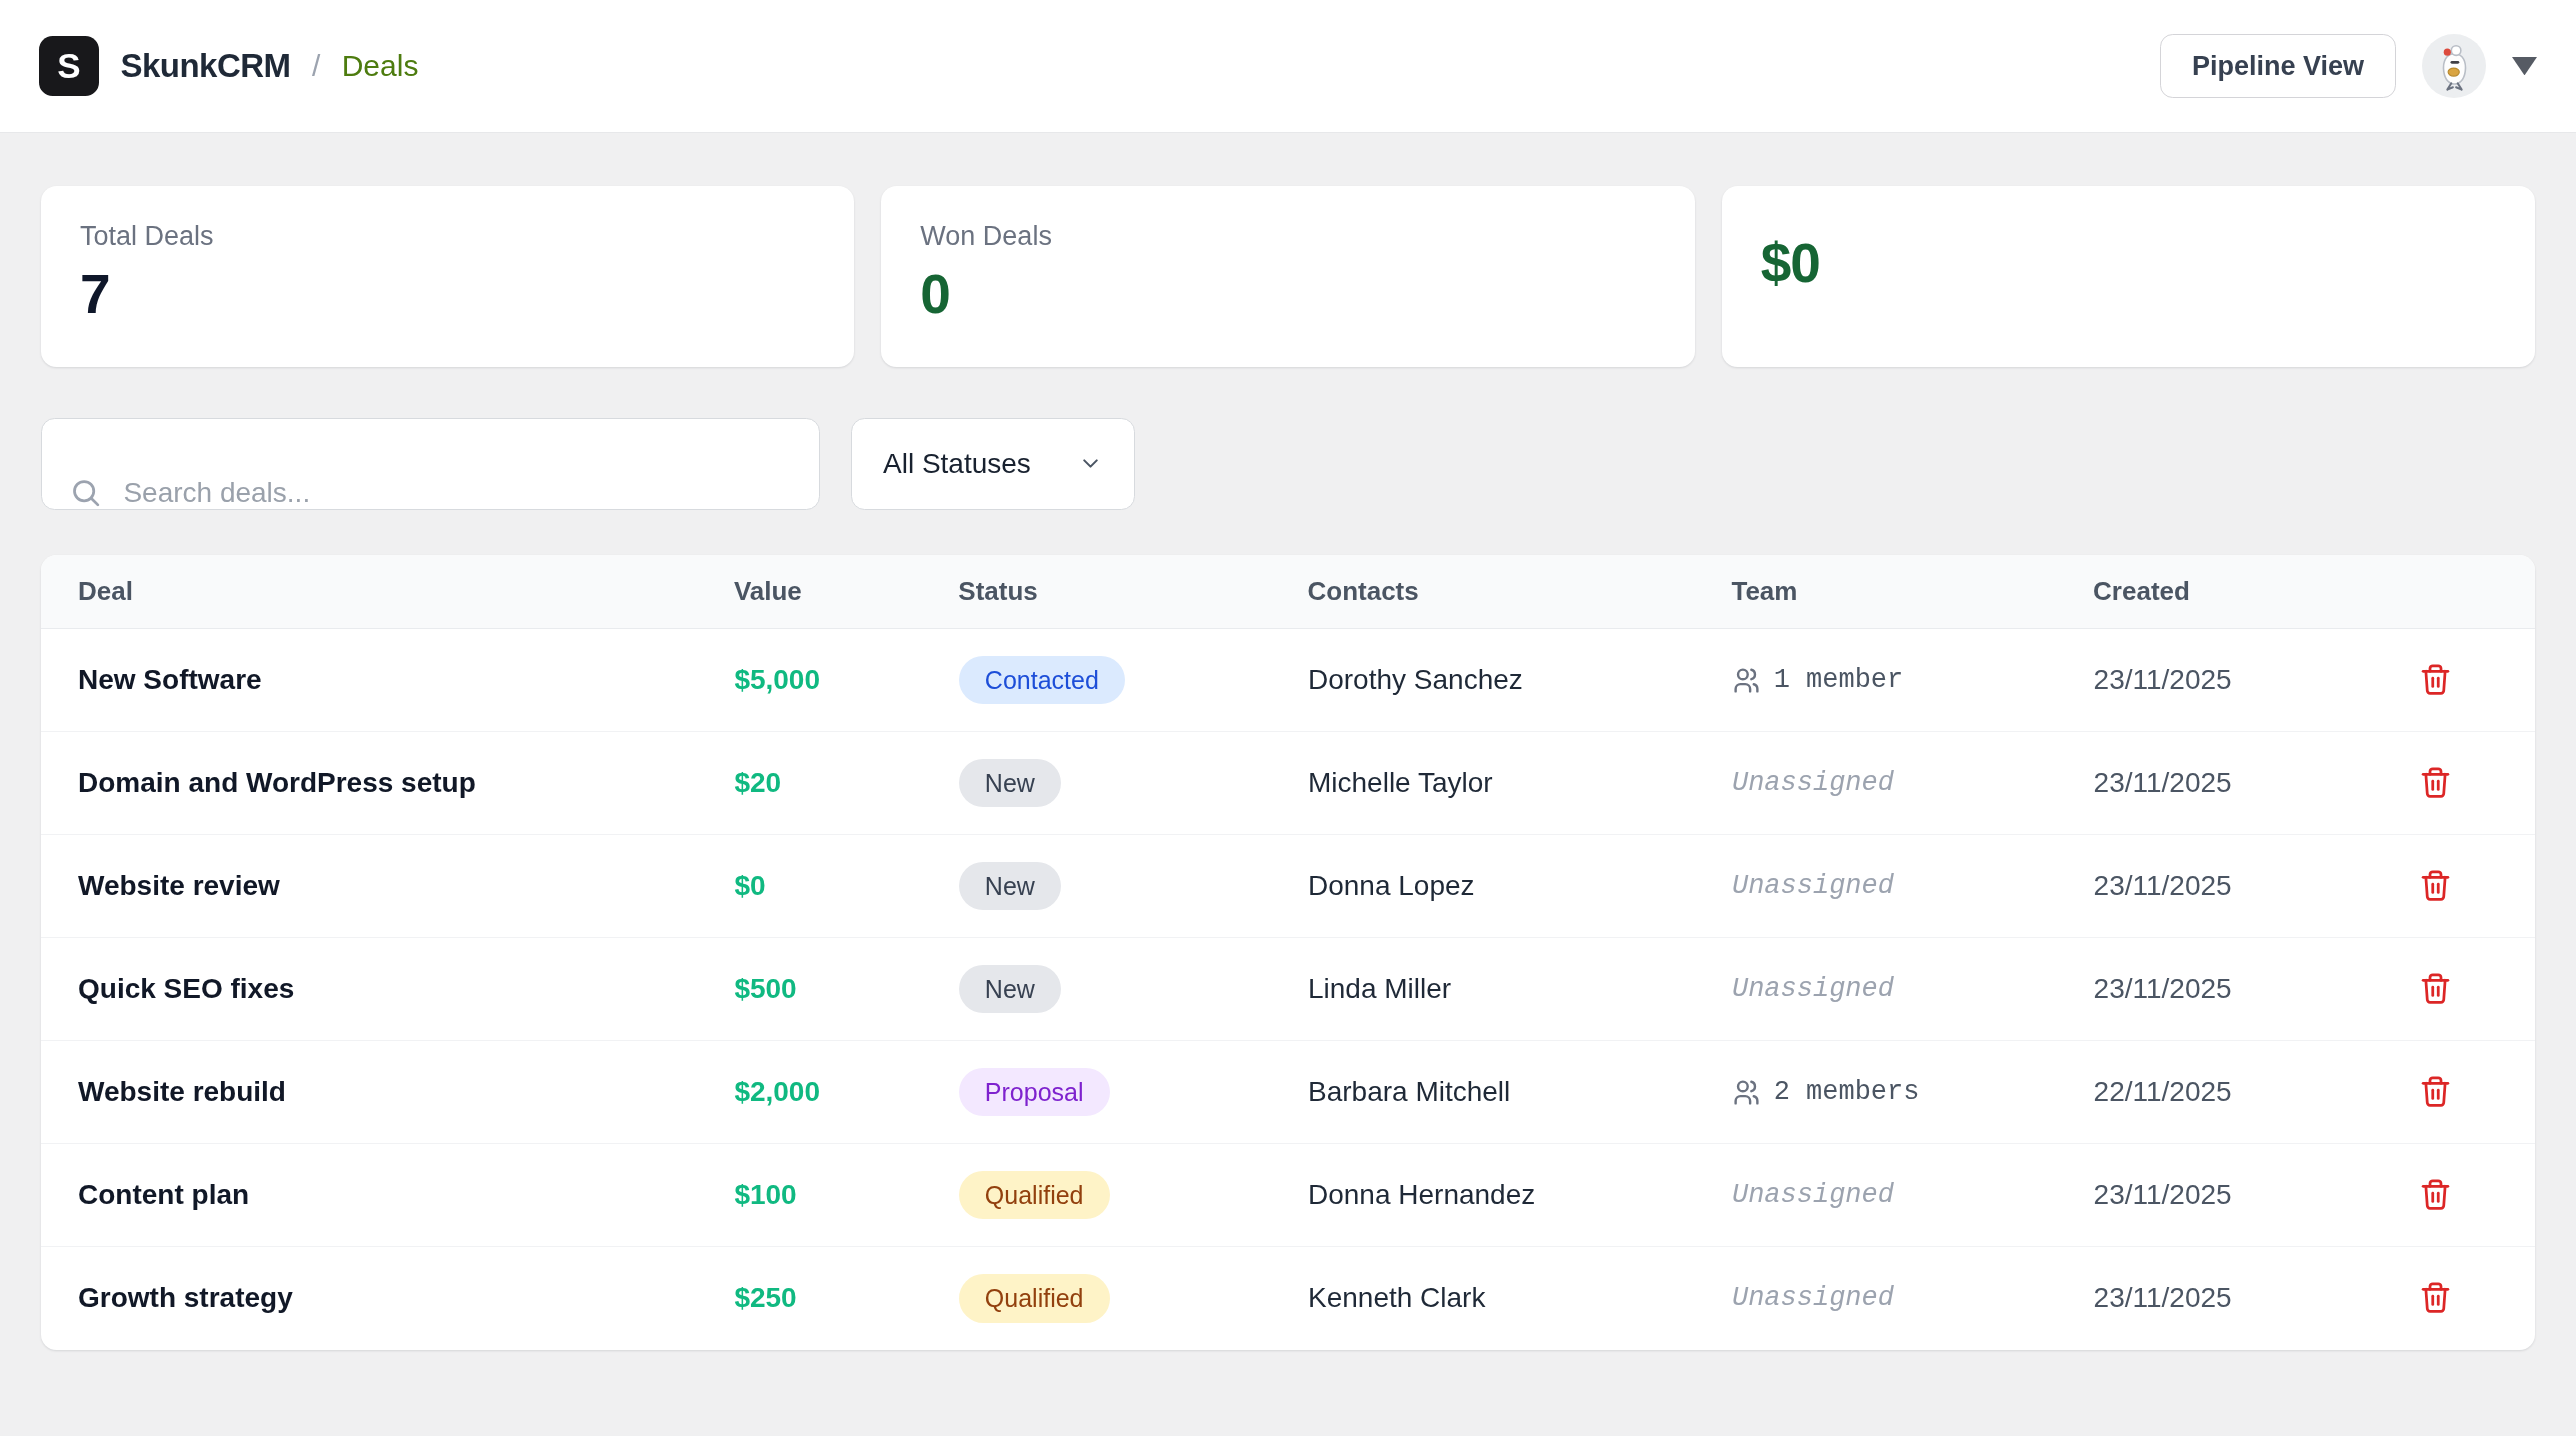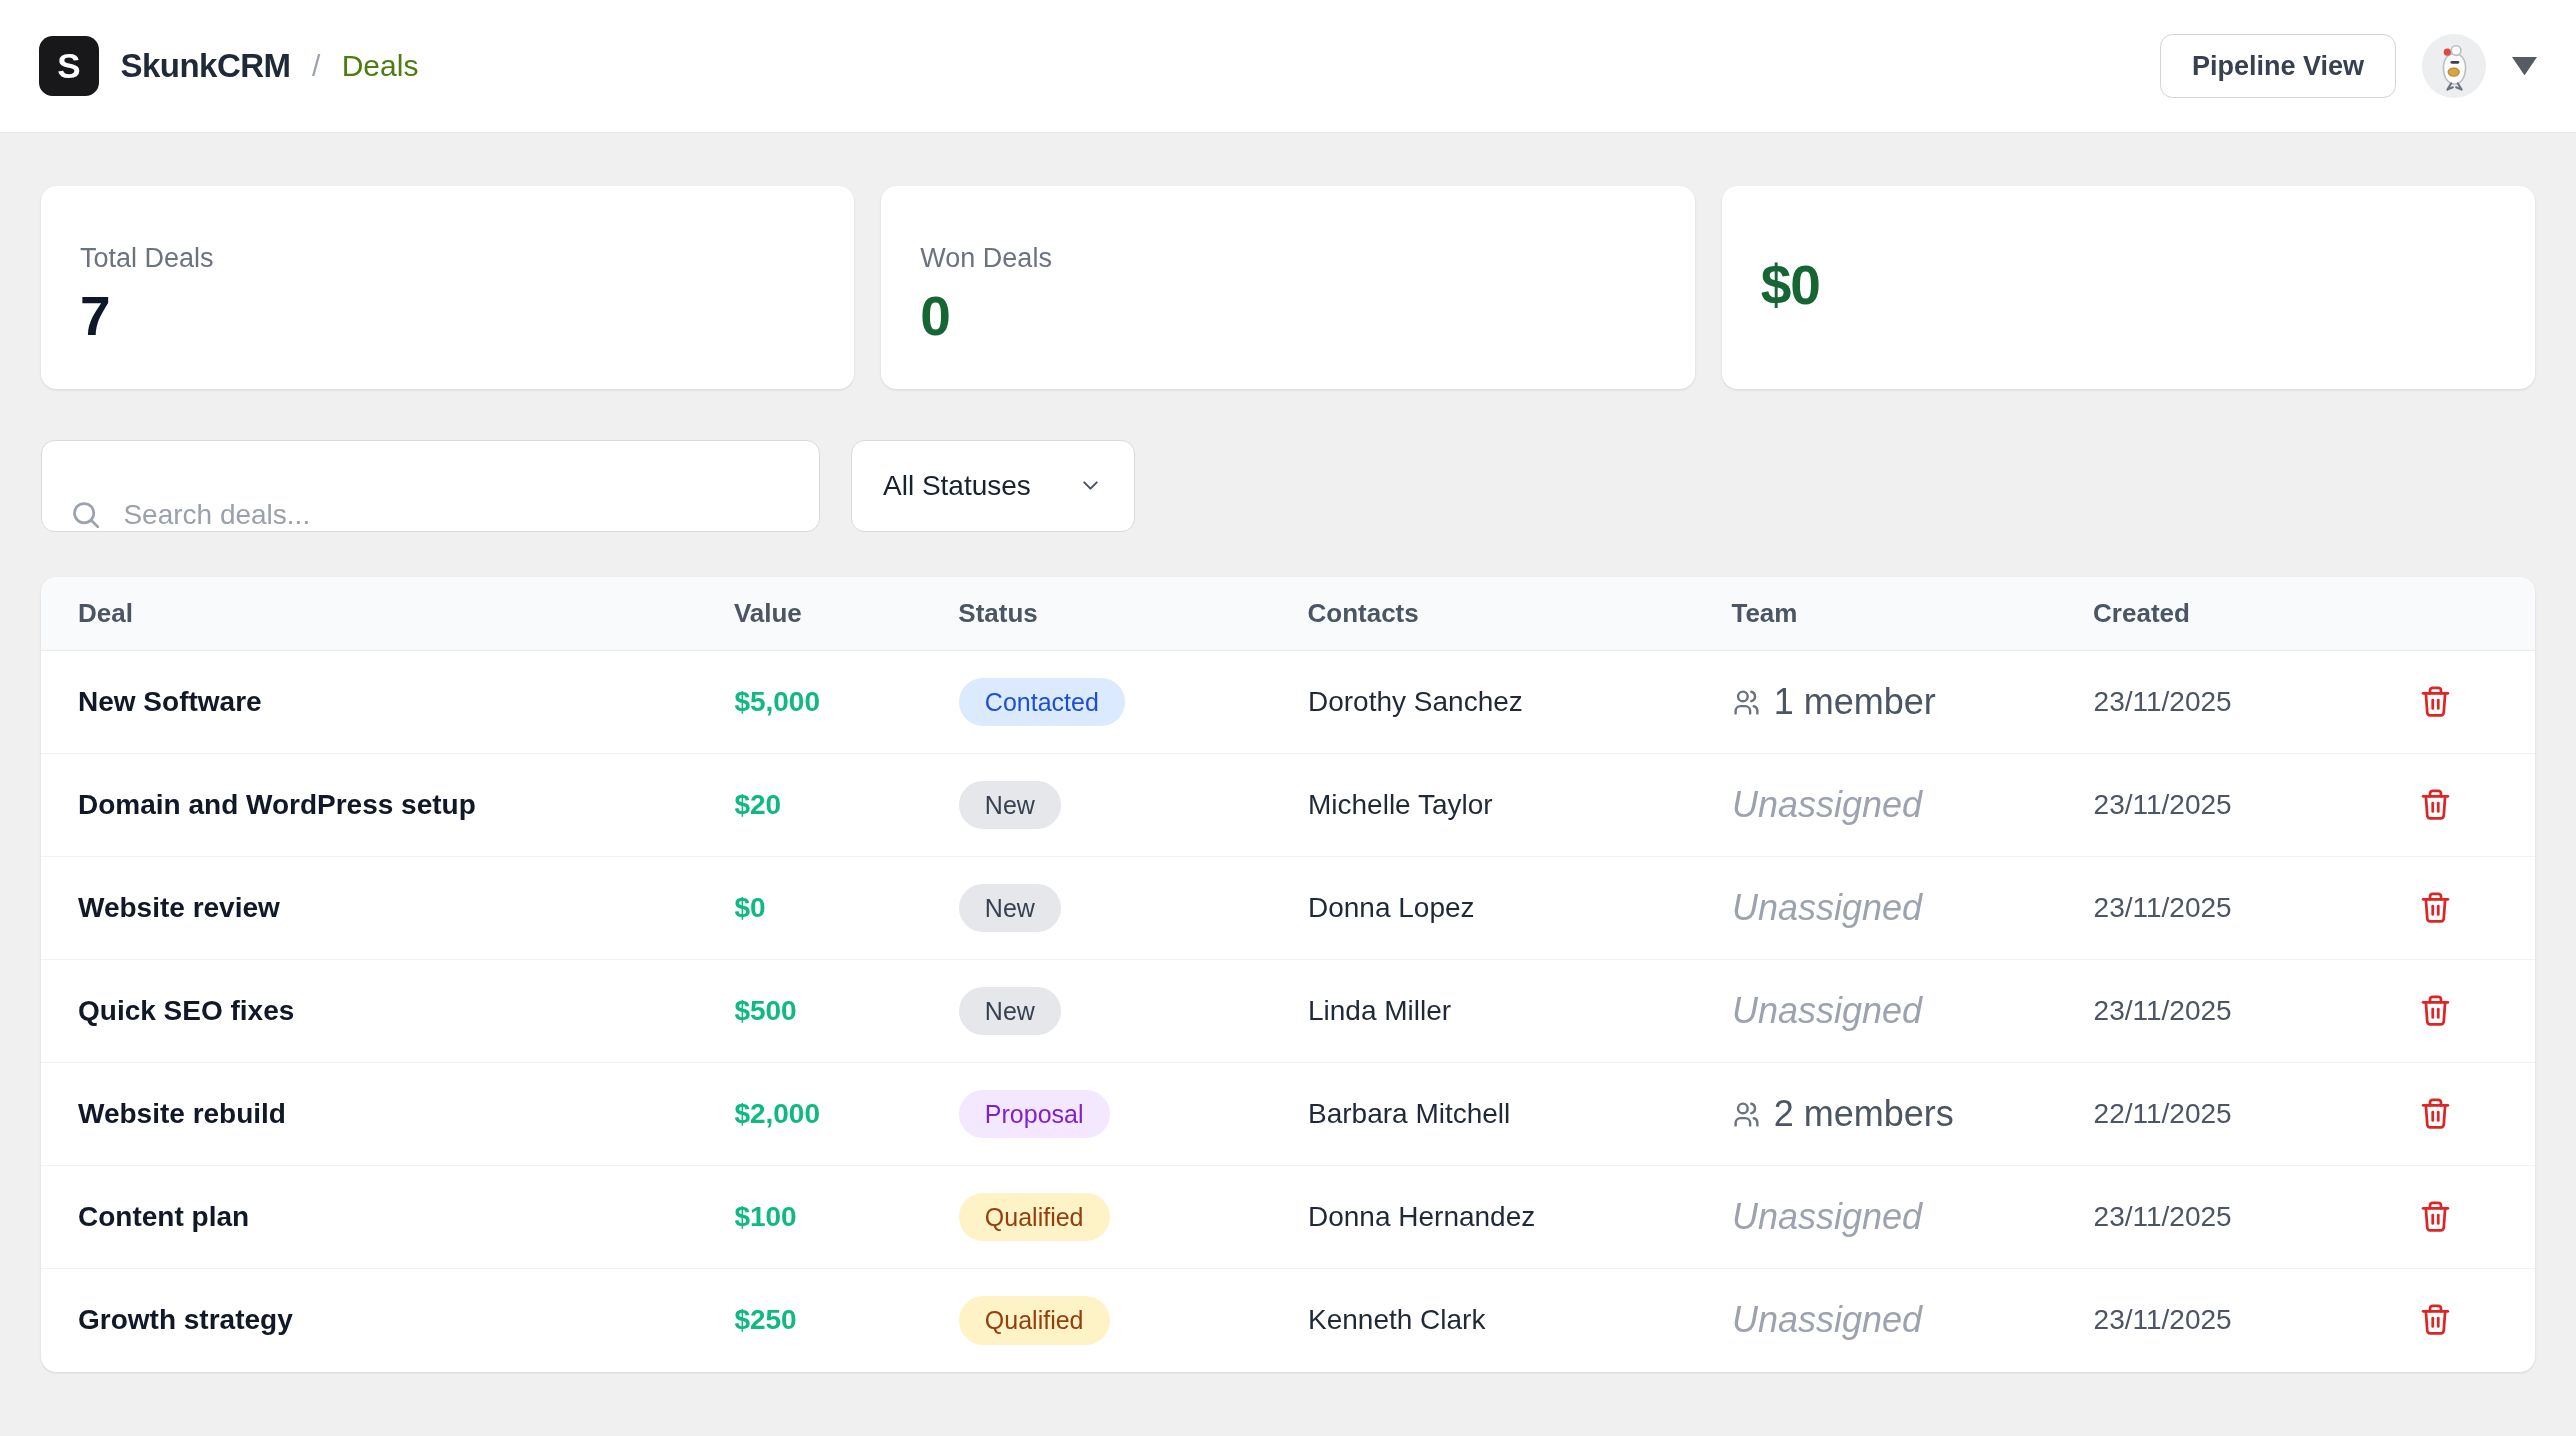--- a/index.html
+++ b/index.html
@@ -35,21 +35,21 @@
   .avatar {
     width:64px; height:64px; border-radius:50%; background:#eceef0;
     display:flex; align-items:center; justify-content:center; cursor:pointer;
     overflow:hidden;
   }
   .caret { display:flex; align-items:center; cursor:pointer; }
   
   .main { padding:0 41px; }
   .stats-row { display:flex; gap:27px; margin-top:53px; }
   .stat-card {
-    flex:1; background:#ffffff; border-radius:15.6px; padding:57px 39px 41px;
+    flex:1; background:#ffffff; border-radius:15.6px; padding:35px 39px 41px;
     box-shadow:0 1px 2.9px rgba(16,24,40,.07), 0 1px 1.9px rgba(16,24,40,.05);
   }
   .stat-label { font-size:27px; color:#6b7280; }
   .stat-value { font-size:55px; font-weight:700; margin-top:9.7px; color:#0f172a; letter-spacing:-1px; }
   
   .filters-row { display:flex; align-items:center; gap:31px; margin-top:51px; }
   .search-box {
     width:779px; height:92px; background:#ffffff;
     border:1.5px solid #d7dade; border-radius:13.6px;
     display:flex; align-items:flex-end; gap:21.4px; padding:0 27px;
@@ -79,21 +79,21 @@
   tbody tr { height:103px; }
   tbody tr + tr td { border-top:1px solid #f1f2f4; }
   td { padding:0 20px; vertical-align:middle; font-size:28px; }
   .td-deal { font-weight:600; color:#111827; padding-left:37px; }
   .td-value { font-weight:600; color:#10b981; }
   .badge {
     display:inline-block; padding:11.7px 26px; border-radius:973px;
     font-size:25px; font-weight:500; line-height:1;
   }
   .td-contact { color:#1f2937; }
-  .td-team { color:#4b5563; font-size:36px; }
+  .td-team { color:#4b5563; font-size:27px;font-family:Liberation Mono, monospace; }
   .team-inner { display:flex; align-items:center; gap:12.7px; }
   .unassigned { font-style:italic; color:#9ca3af; }
   .td-created { color:#4b5563; }
   .td-actions { text-align:center; }
   .trash-btn { background:none; border:none; cursor:pointer; line-height:0; padding:5.8px; }
   svg { display:block; }
 </style>
 </head>
 <body>
 

